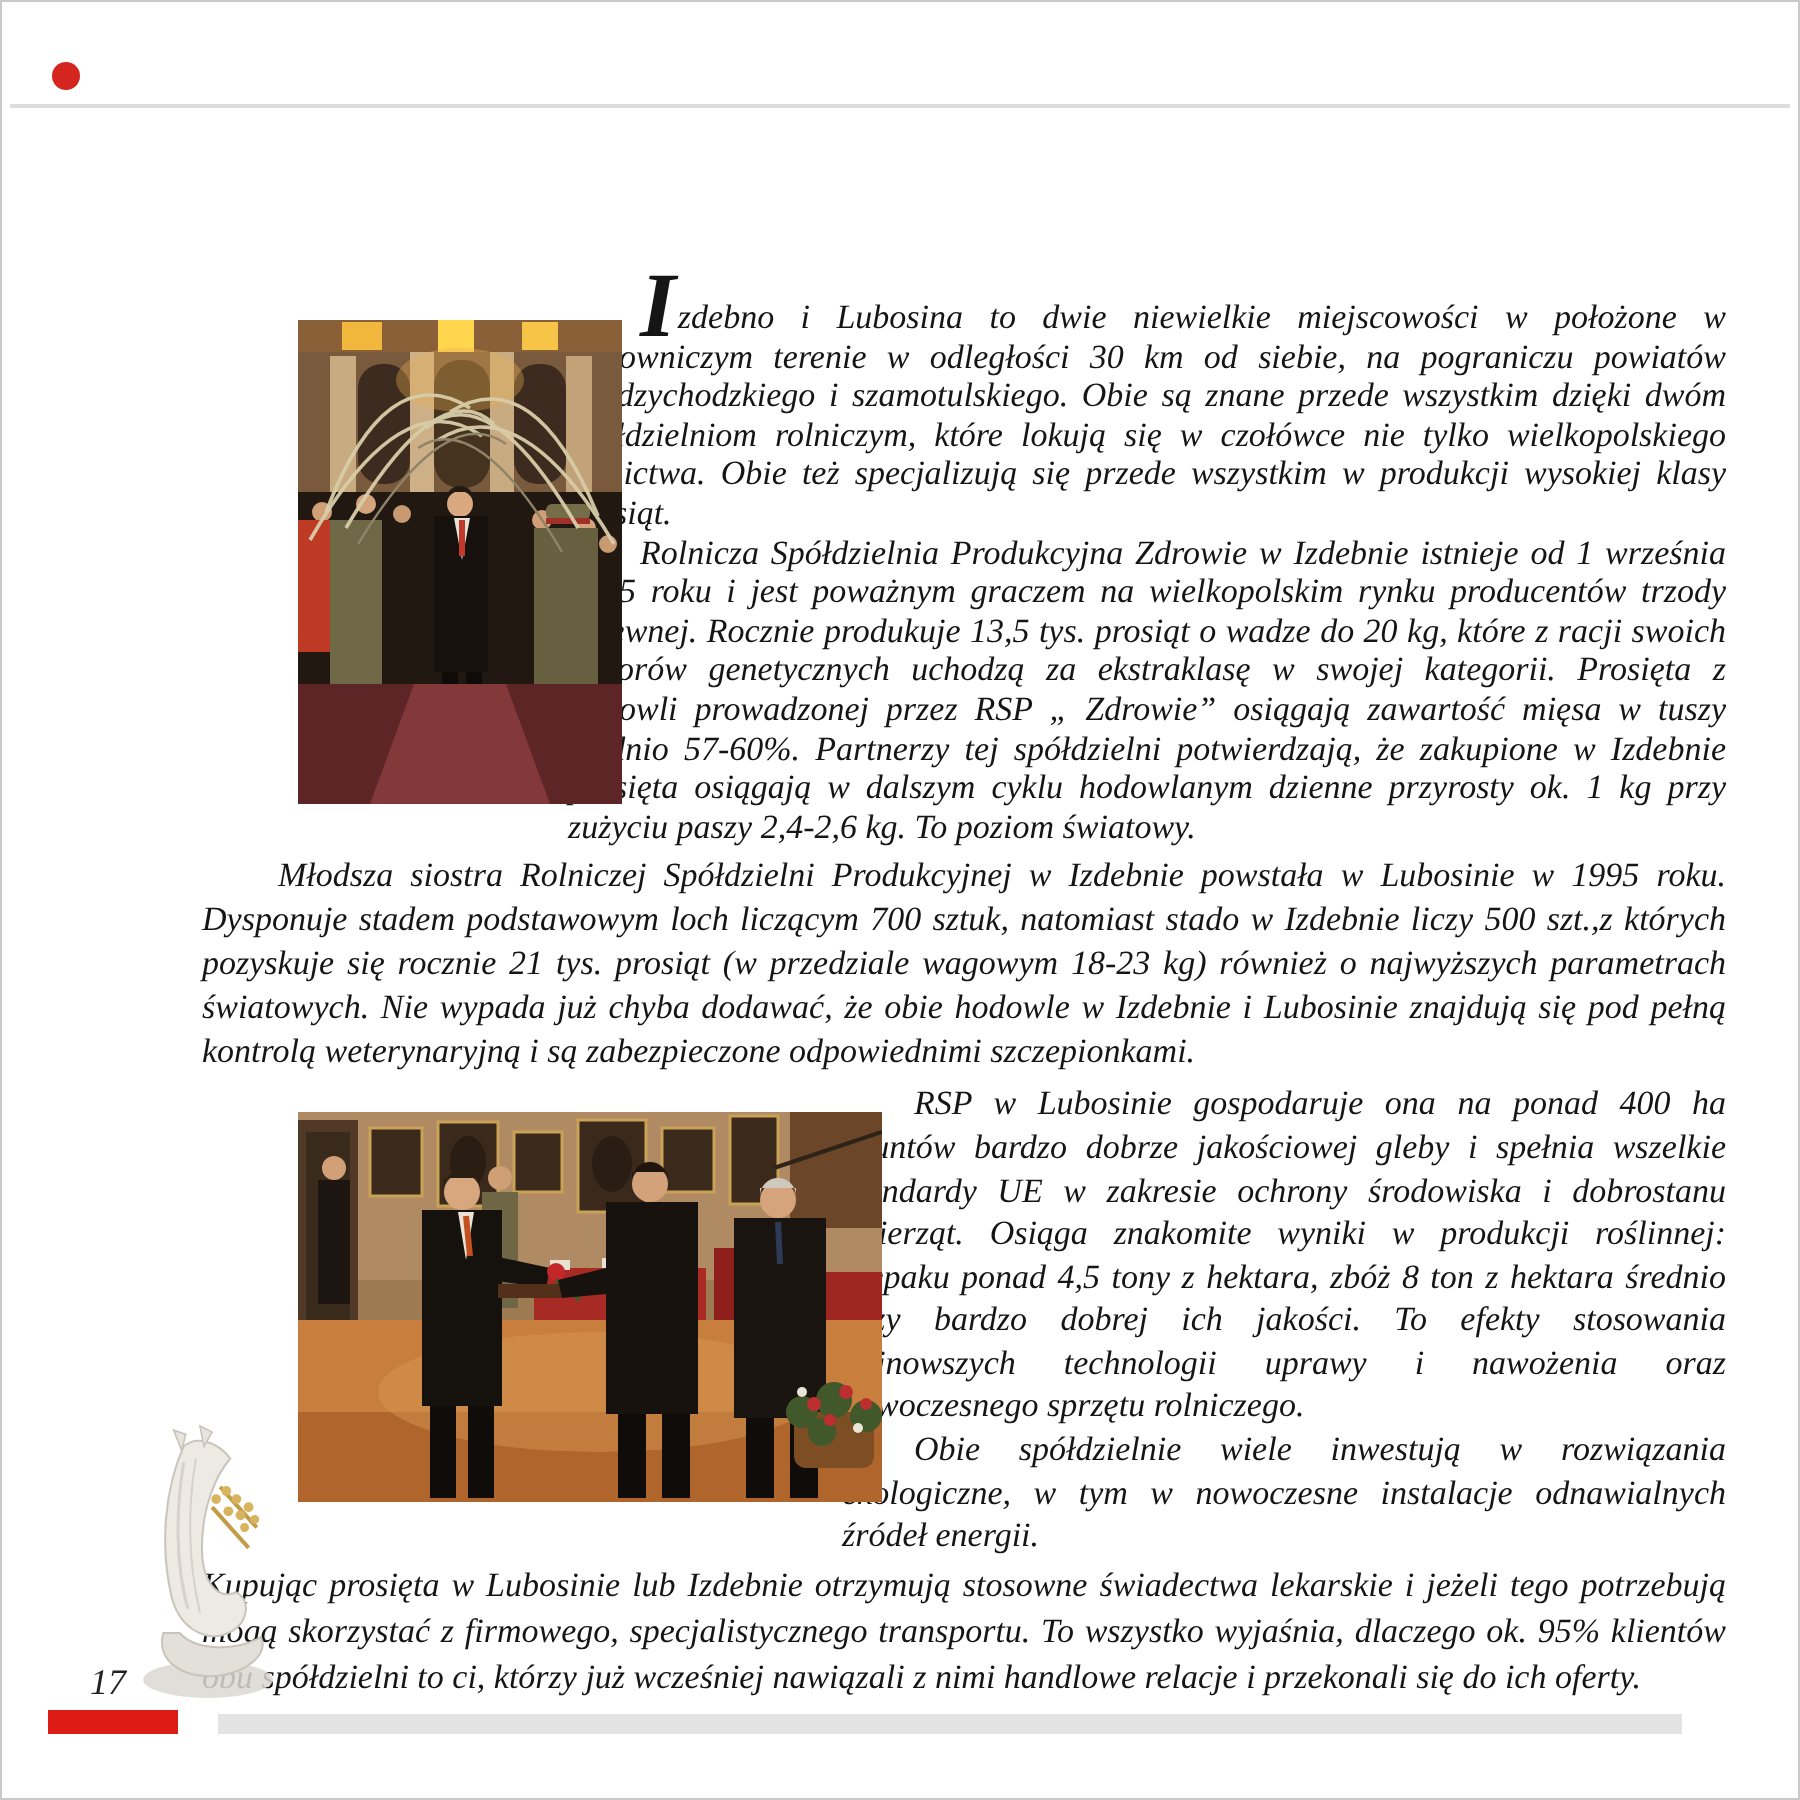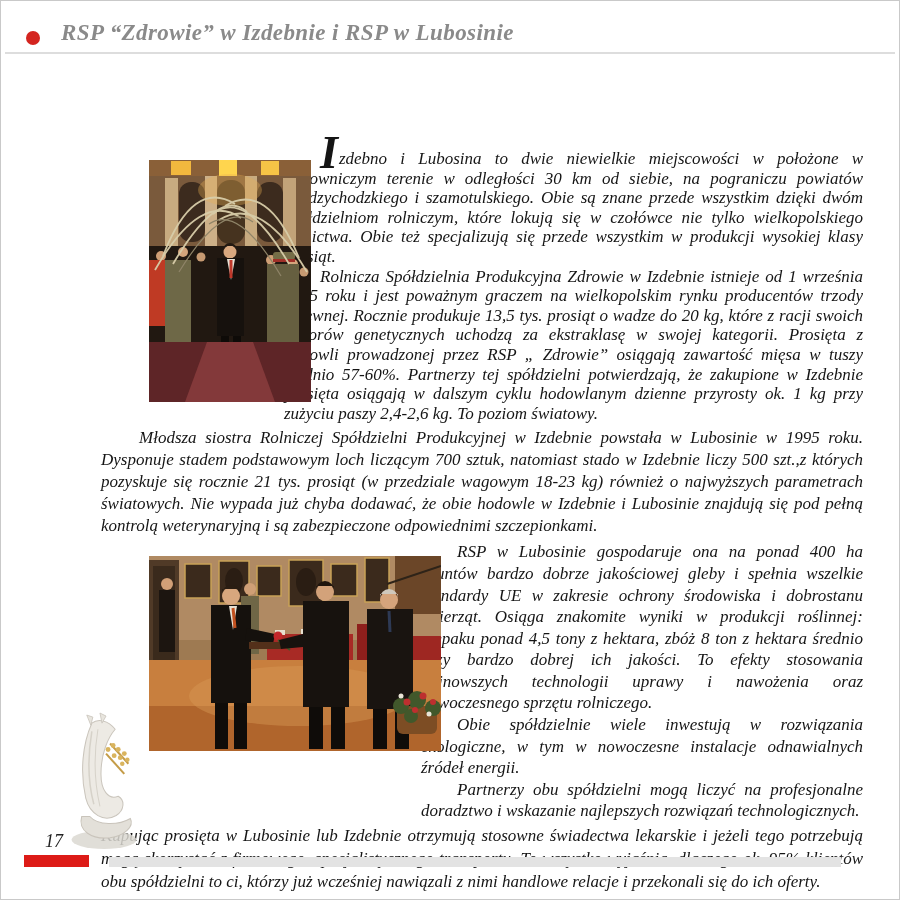--- a/index.html
+++ b/index.html
@@ -43,21 +43,20 @@
     font-style:italic; color:#222; }
   .bar-red  { position:absolute; left:23px;  top:854px; width:65px;  height:12px; background:#dd1b17; }
   .bar-gray { position:absolute; left:108px; top:856px; width:732px; height:10px; background:#e3e3e3; }
 </style>
 </head>
 <body>
 
 <div class="page">
 
   <span class="hdr-dot"></span>
-  <div class="hdr-title">RSP “Zdrowie” w Izdebnie i RSP w Lubosinie</div>
   <div class="hdr-rule"></div>
 
   <div class="article">
 
     <div class="blockA">
       <figure class="photo photo1">
         <svg viewBox="0 0 162 242" preserveAspectRatio="none">
           <rect width="162" height="242" fill="#2b211a"></rect>
           <rect width="162" height="16" fill="#8a6038"></rect>
           <rect x="22" y="1" width="20" height="14" fill="#f2b83e"></rect>
@@ -188,21 +187,20 @@
           </g>
           <g fill="#e9e4d6">
             <circle cx="252" cy="140" r="2.5"></circle>
               <circle cx="280" cy="158" r="2.5"></circle>
           </g>
         </svg>
       </figure>
       <div class="colB">
         <p class="p4">RSP w Lubosinie gospodaruje ona na ponad 400 ha gruntów bardzo dobrze jakościowej gleby i spełnia wszelkie standardy UE w zakresie ochrony środowiska i dobrostanu zwierząt. Osiąga znakomite wyniki w produkcji roślinnej: rzepaku ponad 4,5 tony z hektara, zbóż 8 ton z hektara średnio przy bardzo dobrej ich jakości. To efekty stosowania najnowszych technologii uprawy i nawożenia oraz nowoczesnego sprzętu rolniczego.</p>
         <p>Obie spółdzielnie wiele inwestują w rozwiązania ekologiczne, w tym w nowoczesne instalacje odnawialnych źródeł energii.</p>
-        <p>Partnerzy obu spółdzielni mogą liczyć na profesjonalne doradztwo i wskazanie najlepszych rozwiązań technologicznych.</p>
       </div>
       <p class="p7">Kupując prosięta w Lubosinie lub Izdebnie otrzymują stosowne świadectwa lekarskie i jeżeli tego potrzebują mogą skorzystać z firmowego, specjalistycznego transportu. To wszystko wyjaśnia, dlaczego ok. 95% klientów obu spółdzielni to ci, którzy już wcześniej nawiązali z nimi handlowe relacje i przekonali się do ich oferty.</p>
     </div>
 
   </div>
 
   <figure class="trophy">
     <svg viewBox="0 0 90 140">
       <ellipse cx="46" cy="127" rx="32" ry="9" fill="#dbd8d1" opacity="0.85"></ellipse>
       <path d="M24,104 C20,118 34,127 52,125 C66,123 76,114 72,106 C60,113 40,113 32,104 Z" fill="#e3e0d9" stroke="#c9c4bb" stroke-width="1"></path>

